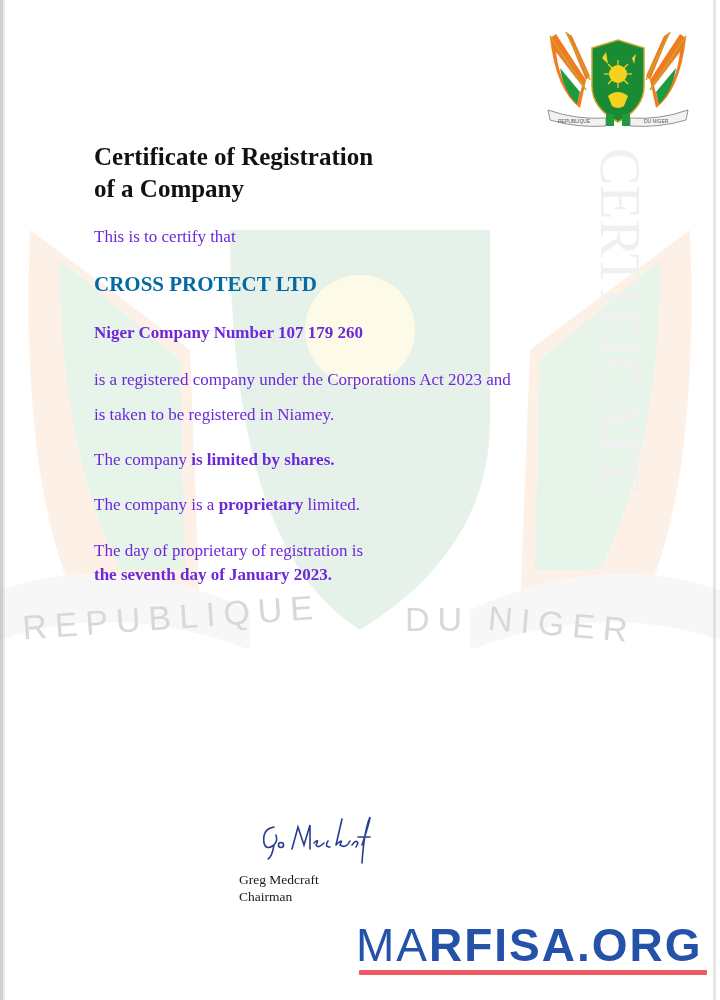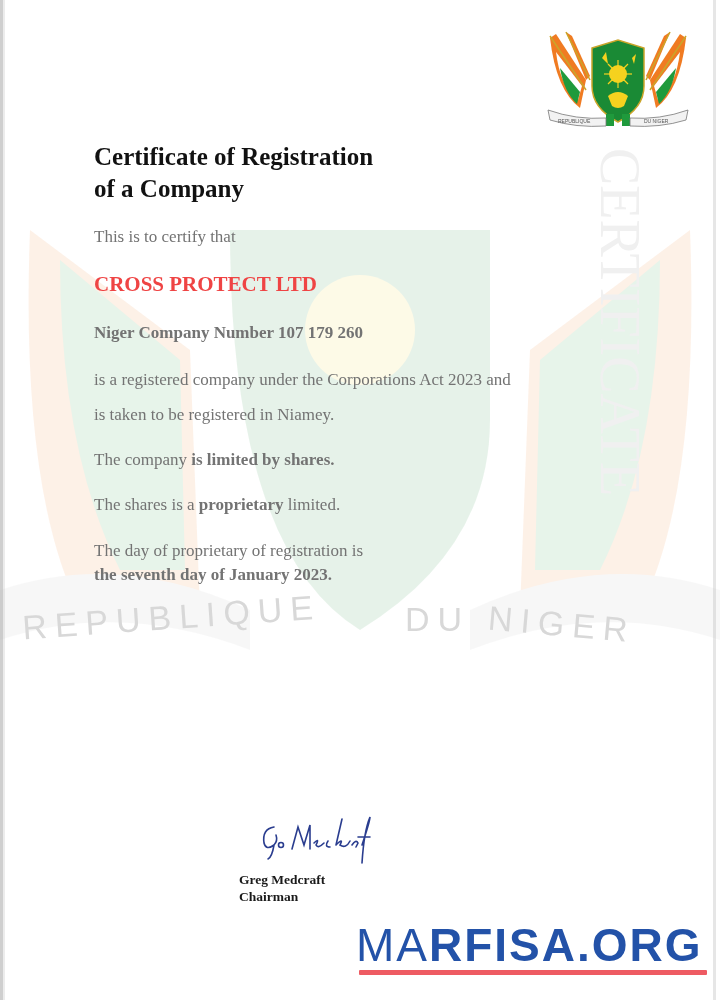--- a/index.html
+++ b/index.html
@@ -38,35 +38,35 @@
     }
 
     
     .coat { position: absolute; left: 546px; top: 30px; width: 144px; height: 100px; }
 
     .title {
       position: absolute; left: 94px; top: 141px;
       font-size: 25px; font-weight: bold; line-height: 32px; color: #111;
       margin: 0;
     }
-    .txt { position: absolute; left: 94px; font-size: 17px; color: #737373; white-space: nowrap; }
+    .txt { position: absolute; left: 94px; font-size: 17px; color: #6d28d9; white-space: nowrap; }
     .certify { top: 227px; }
-    .company-name { top: 272px; font-size: 21px; font-weight: bold; color: #ef4444; }
+    .company-name { top: 272px; font-size: 21px; font-weight: bold; color: #0369a1; }
     .company-number { top: 323px; font-size: 17px; font-weight: bold; }
     .line1 { top: 370px; }
     .line2 { top: 405px; }
     .limited { top: 450px; }
     .proprietary { top: 495px; }
     .commence1 { top: 541px; }
     .commence2 { top: 565px; font-weight: bold; }
     b { font-weight: bold; }
 
     .issued { position: absolute; left: 239px; top: 753px; font-size: 13.5px; line-height: 17px; color: #1a1a1a; }
     .signature { position: absolute; left: 258px; top: 815px; width: 115px; height: 50px; }
-    .signer { position: absolute; left: 239px; top: 871px; font-size: 13.5px; line-height: 17px; color: #1a1a1a; font-weight: bold; }
+    .signer { position: absolute; left: 239px; top: 871px; font-size: 13.5px; line-height: 17px; color: #1a1a1a; }
 
     .brand {
       position: absolute; left: 356px; top: 922px;
       font-family: "Liberation Sans", "DejaVu Sans", sans-serif;
       font-size: 46px; color: #2352a8; letter-spacing: 2px; line-height: 46px;
       white-space: nowrap;
     }
     .brand .thin { font-weight: normal; }
     .brand .bold { font-weight: bold; text-align: right; }
     .brand-underline { position: absolute; left: 359px; top: 970px; width: 348px; height: 5px; background: #ee5b63; border-radius: 1px; }
@@ -138,21 +138,21 @@
   </h1>
 
   <div class="txt certify">This is to certify that</div>
   <div class="txt company-name">CROSS PROTECT LTD</div>
   <div class="txt company-number">Niger Company Number 107 179 260</div>
   <div class="txt line1">is a registered company under the Corporations Act 2023 and</div>
   <div class="txt limited"><span>The company </span><b>is limited by shares.</b></div>
 
   <div class="txt line2">is taken to be registered in Niamey.</div>
 
-  <div class="txt proprietary"><span>The shares is a </span><b>proprietary</b><span> limited.</span></div>
+  <div class="txt proprietary"><span>The company is a </span><b>proprietary</b><span> limited.</span></div>
 
   <div class="txt commence1">The day of proprietary of registration is</div>
   <div class="txt commence2">the seventh day of January 2023.</div>
 
 
   <svg class="signature" viewBox="0 0 115 50">
     <g fill="none" stroke="#2a3d8f" stroke-width="1.6" stroke-linecap="round">
       <path d="M16 12 Q4 14 6 28 Q8 36 16 30 Q20 26 18 20 M16 30 Q14 42 10 44"></path>
       <circle cx="23" cy="30" r="2.5"></circle>
       <path d="M34 34 L40 12 L46 30 L52 10 L52 34"></path>

